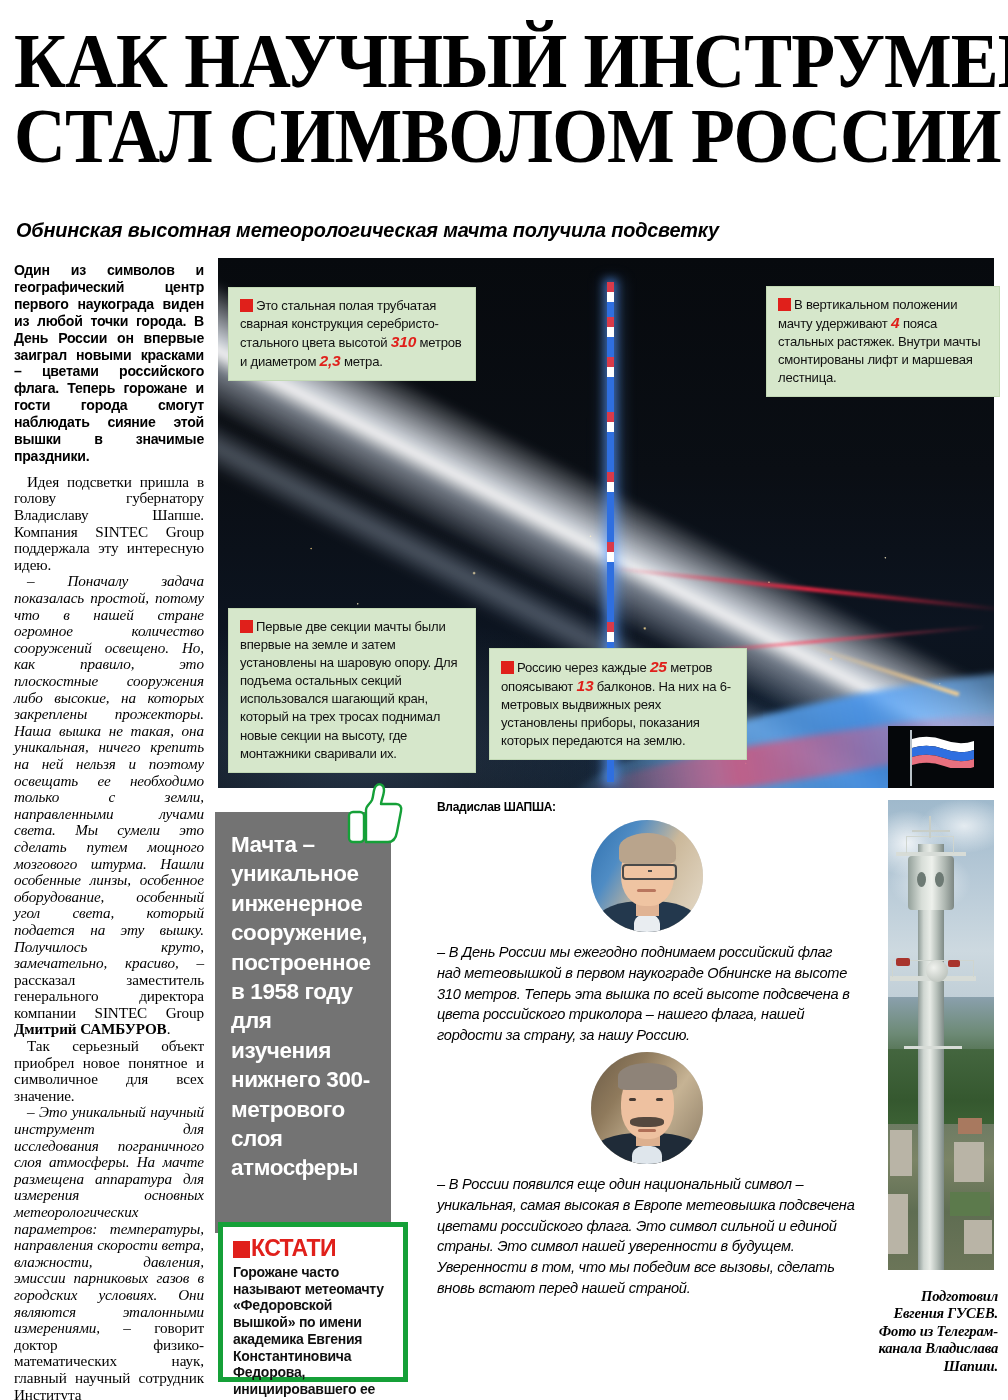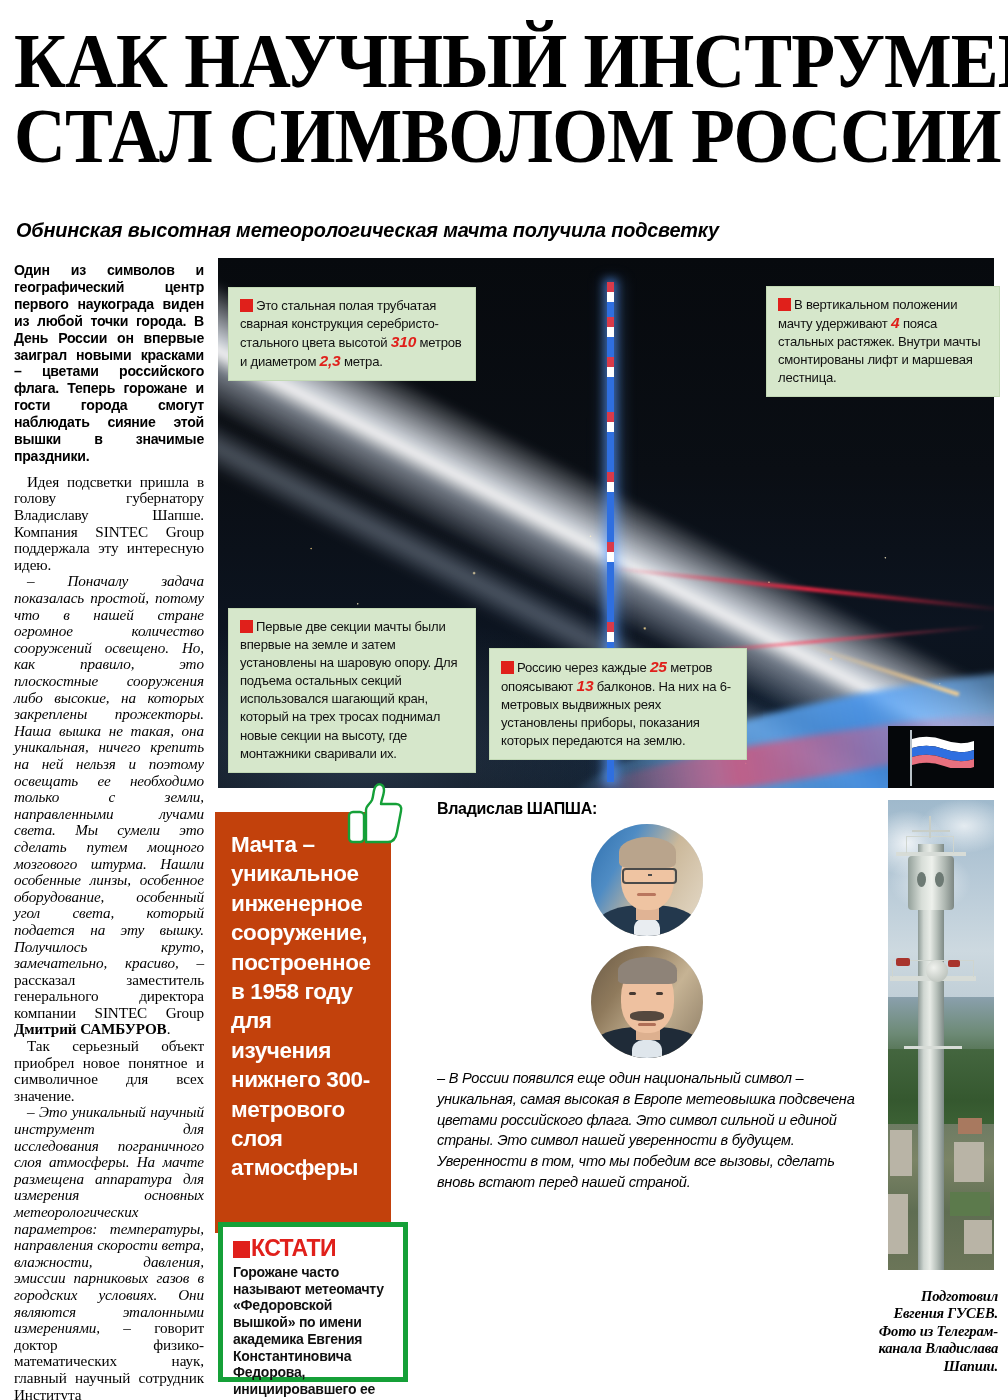--- a/index.html
+++ b/index.html
@@ -190,21 +190,21 @@
   }
   .capbox .num{color:#e0201b;font-weight:700;font-style:italic;font-size:15.5px;}
   #cap1{left:228px;top:287px;width:224px;}
   #cap2{left:766px;top:286px;width:210px;}
   #cap3{left:228px;top:608px;width:224px;}
   #cap4{left:489px;top:648px;width:234px;}
 
   
   .pullquote{
     position:absolute;left:215px;top:812px;width:176px;height:421px;
-    background:#c2410c;color:#fff;
+    background:#737373;color:#fff;
     font-family:"Liberation Sans", sans-serif;
     font-weight:700;font-size:22.5px;line-height:29.4px;
     padding:18px 14px 13px 16px;letter-spacing:-0.4px;
     box-sizing:border-box;
   }
   .thumb{
     position:absolute;left:346px;top:782px;width:58px;height:62px;
   }
 
   
@@ -221,21 +221,21 @@
   .kstati-hd .sq{display:inline-block;width:17px;height:17px;background:#e0201b;vertical-align:-2px;margin-right:1px;}
   .kstati-tx{
     font-family:"Liberation Sans", sans-serif;
     font-size:14px;line-height:16.7px;letter-spacing:-0.25px;color:#111;font-weight:bold;
   }
 
   
   .qcol{position:absolute;left:437px;top:800px;width:420px;}
   .qname{
     font-family:"Liberation Sans", sans-serif;font-weight:700;
-    font-size:16px;letter-spacing:-0.3px;margin:0 0 6px 0;
+    font-size:12px;letter-spacing:-0.3px;margin:0 0 6px 0;
   }
   .avatar{
     width:112px;height:112px;border-radius:50%;margin:6px auto 10px auto;
     overflow:hidden;position:relative;background:#cfd5da;
   }
   .qtext{
     font-family:"Liberation Sans", sans-serif;font-style:italic;
     font-size:14.6px;line-height:20.8px;letter-spacing:-0.25px;margin:0;
   }
   .q2{margin-top:18px;}
@@ -373,20 +373,21 @@
   <div class="avatar">
     <div class="av1-bg"></div>
     <div class="av1-suit"></div>
     <div class="av1-shirt"></div>
     <div class="av1-neck"></div>
     <div class="av1-face"></div>
     <div class="av1-hair"></div>
     <div class="av1-gl"></div>
     <div class="av1-mouth"></div>
   </div>
+  <p class="qtext">– В День России мы ежегодно поднимаем российский флаг над метеовышкой в первом наукограде Обнинске на высоте 310 метров. Теперь эта вышка по всей высоте подсвечена в цвета российского триколора – нашего флага, нашей гордости за страну, за нашу Россию.</p>
 
   <div class="avatar">
     <div class="av2-bg"></div>
     <div class="av2-suit"></div>
     <div class="av2-shirt"></div>
     <div class="av2-neck"></div>
     <div class="av2-face"></div>
     <div class="av2-hair"></div>
     <div class="av2-eye" style="left:34%"></div>
     <div class="av2-eye" style="left:58%"></div>

